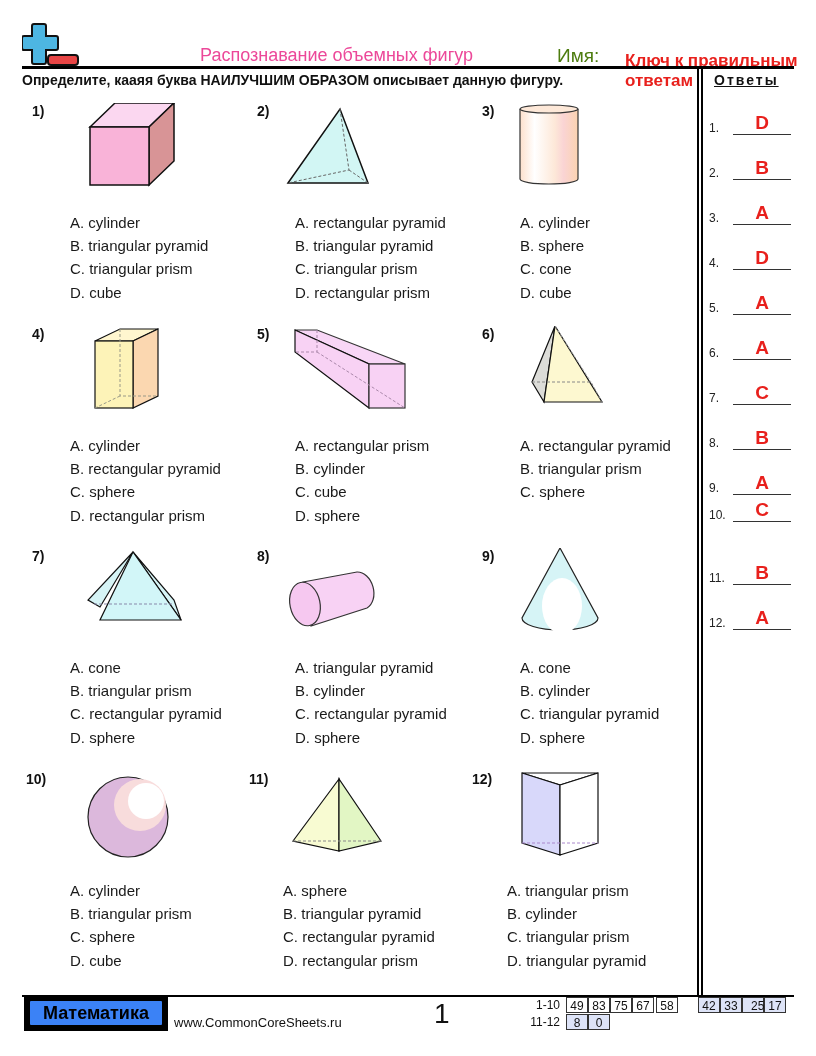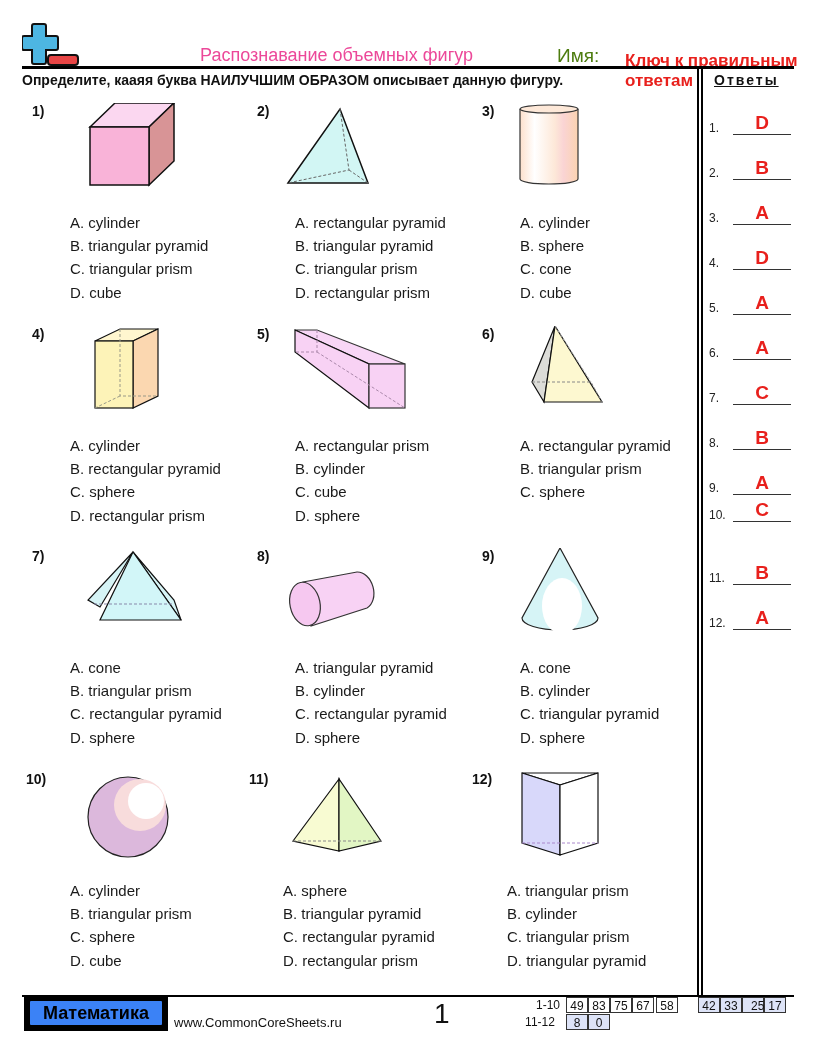--- a/index.html
+++ b/index.html
@@ -314,16 +314,16 @@
   <span class="score-cell" style="left:46px; top:0;">49</span>
   <span class="score-cell" style="left:68px; top:0;">83</span>
   <span class="score-cell" style="left:90px; top:0;">75</span>
   <span class="score-cell" style="left:112px; top:0;">67</span>
   <span class="score-cell" style="left:136px; top:0;">58</span>
   <span class="score-cell shade" style="left:156px; top:0;margin-left:28px;">50</span>
   <span class="score-cell shade" style="left:178px; top:0;">42</span>
   <span class="score-cell shade" style="left:200px; top:0;">33</span>
   <span class="score-cell shade" style="left:222px; top:0;padding-left:8px;">25</span>
   <span class="score-cell shade" style="left:244px; top:0;">17</span>
-  <span class="score-label" style="left:0; top:18px;text-align:center;">11-12</span>
+  <span class="score-label" style="left:0; top:18px;">11-12</span>
   <span class="score-cell shade" style="left:46px; top:17px;">8</span>
   <span class="score-cell shade" style="left:68px; top:17px;">0</span>
 </div>
 
 </body></html>

